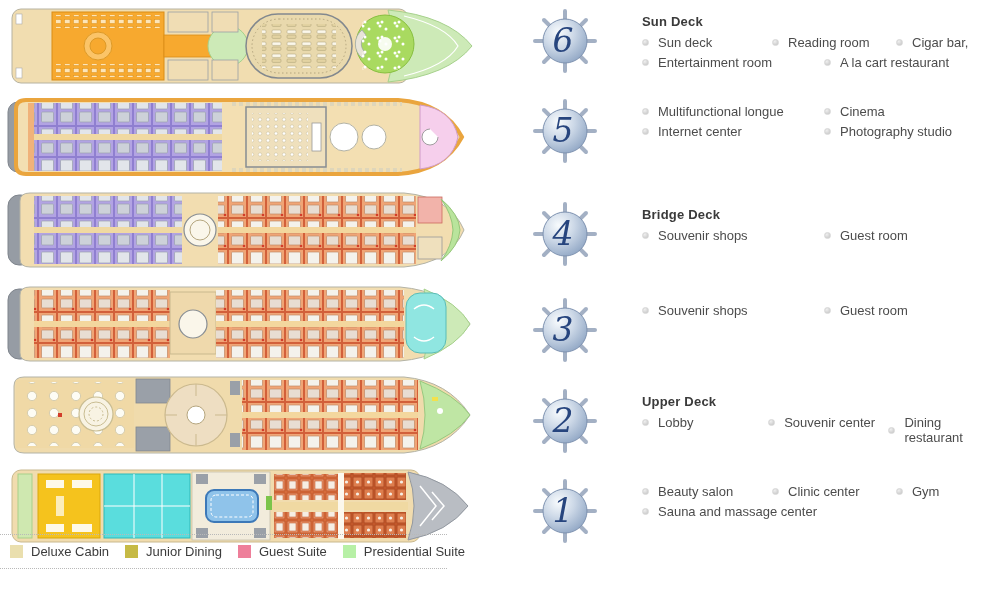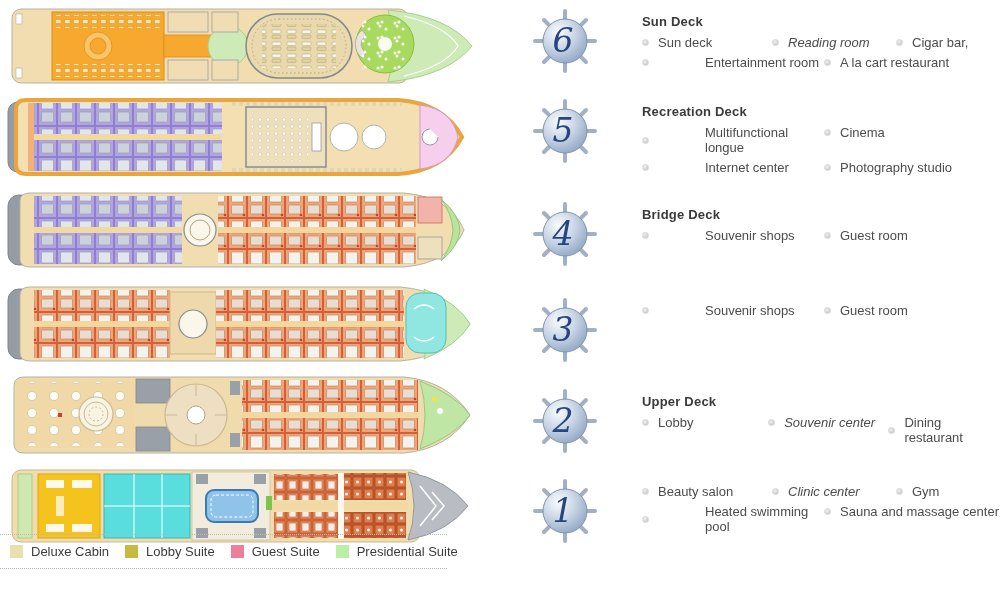--- a/index.html
+++ b/index.html
@@ -10,22 +10,22 @@
   .deck-info{position:absolute;left:530px;width:470px;}
   .badge{position:absolute;left:2px;top:-6px;width:66px;height:66px;}
   .deck-body{margin-left:112px;}
   .deck-title{font-size:13px;font-weight:bold;color:#3a3a3a;margin:0 0 6px 0;letter-spacing:.2px;}
   .amenity-row{display:flex;align-items:flex-start;margin-bottom:5px;}
   .amenity{display:flex;align-items:center;font-size:13px;color:#4c4c4c;line-height:15px;}
   .bullet{width:7px;height:7px;border-radius:50%;flex:none;margin-right:9px;
           background:radial-gradient(circle at 35% 30%, #efefef, #c2c2c2);
           border:1px solid #d6d6d6;box-sizing:border-box;}
   .c3a{width:130px;}
-  .c3b{width:124px;font-style:italic;}
-  .c2{width:182px;gap:47px;}
+  .c3b{width:124px;}
+  .c2{width:182px;}
   
   .legend{position:absolute;left:0;top:534px;width:447px;
           border-top:1px dotted #b9b9b9;border-bottom:1px dotted #b9b9b9;
           display:flex;align-items:center;padding:9px 0 9px 10px;box-sizing:border-box;}
   .legend-item{display:flex;align-items:center;font-size:13px;color:#3c3c3c;margin-right:16px;white-space:nowrap;}
   .swatch{width:13px;height:13px;margin-right:8px;flex:none;}
 </style>
 </head>
 <body>
 
@@ -257,21 +257,21 @@
     </g>
   </svg>
 
   <div class="legend">
     <div class="legend-item">
       <span class="swatch" style="background: rgb(234, 223, 174);"></span>
       <span>Deluxe Cabin</span>
     </div>
     <div class="legend-item">
       <span class="swatch" style="background: rgb(198, 186, 69);"></span>
-      <span>Lobby Suite</span>
+      <span>Junior Dining</span>
     </div>
     <div class="legend-item">
       <span class="swatch" style="background: rgb(238, 127, 154);"></span>
       <span>Guest Suite</span>
     </div>
     <div class="legend-item">
       <span class="swatch" style="background: rgb(183, 240, 166);"></span>
       <span>Presidential Suite</span>
     </div>
   </div>
@@ -333,21 +333,20 @@
           <line x1="12" y1="12" x2="19" y2="19"></line>
             <line x1="47" y1="47" x2="54" y2="54"></line>
           <line x1="54" y1="12" x2="47" y2="19"></line>
             <line x1="19" y1="47" x2="12" y2="54"></line>
         </g>
         <circle cx="33" cy="33" r="22" fill="url(#wheelGrad)" stroke="#7e92b0"></circle>
         <text x="31" y="44" text-anchor="middle" font-family="'DejaVu Serif', serif" font-style="italic" font-size="33" fill="#27457e">5</text>
       </svg>
     </div>
     <div class="deck-body">
-      <h3 class="deck-title">Recreation Deck</h3>
       <div class="amenity-row">
         <span class="amenity c2">
             <span class="bullet"></span>
             <span>Multifunctional longue</span>
           </span>
         <span class="amenity">
             <span class="bullet"></span>
             <span>Cinema</span>
           </span>
       </div>
@@ -489,24 +488,20 @@
         <span class="amenity c3b">
             <span class="bullet"></span>
             <span>Clinic center</span>
           </span>
         <span class="amenity">
             <span class="bullet"></span>
             <span>Gym</span>
           </span>
       </div>
       <div class="amenity-row">
-        <span class="amenity c2">
-            <span class="bullet"></span>
-            <span>Heated swimming pool</span>
-          </span>
         <span class="amenity">
             <span class="bullet"></span>
             <span>Sauna and massage center</span>
           </span>
       </div>
     </div>
   </div>
 
 </div>
 

